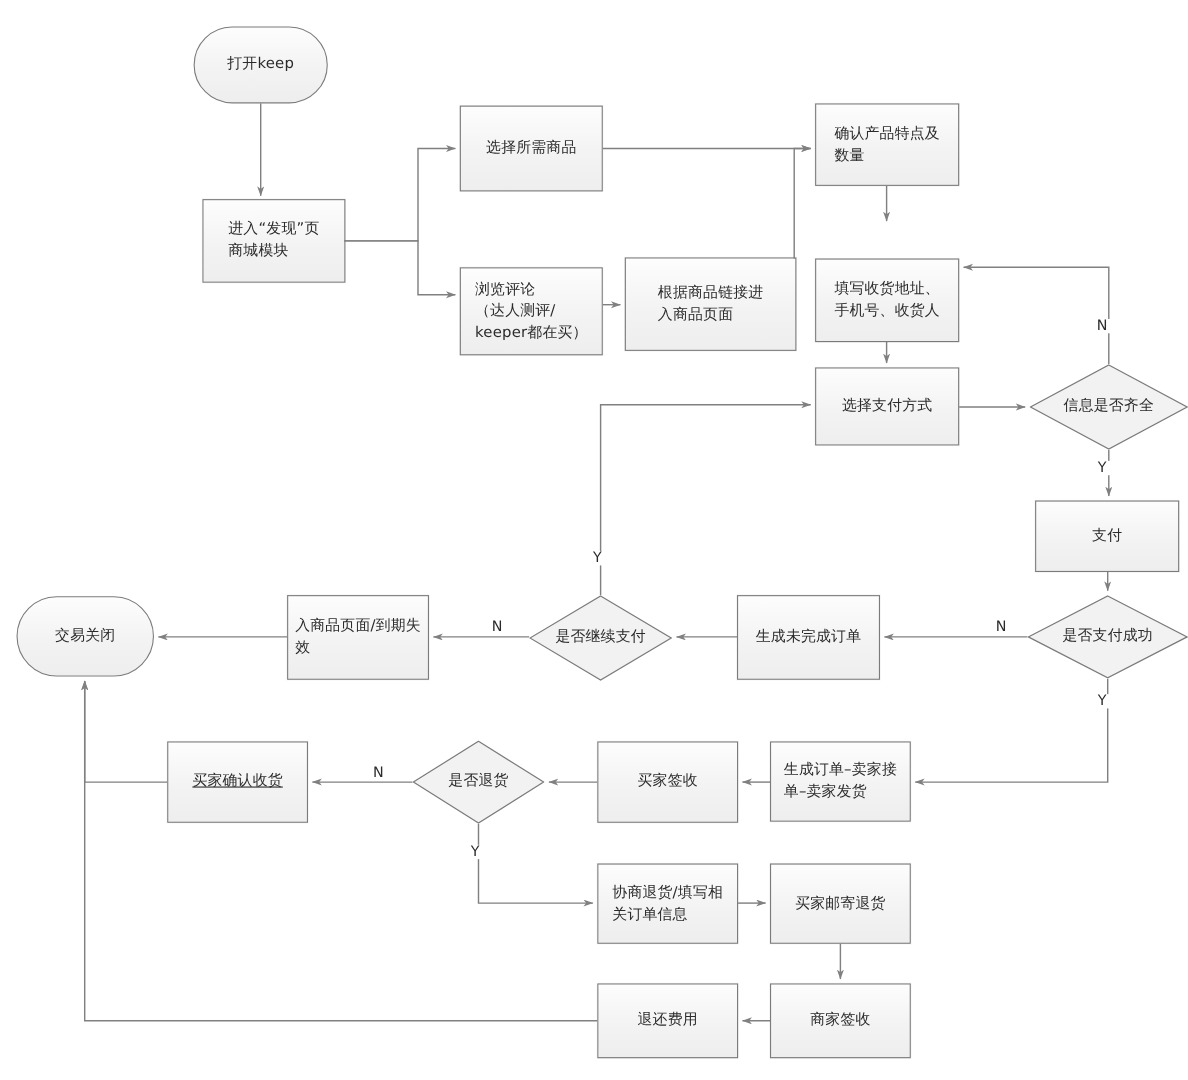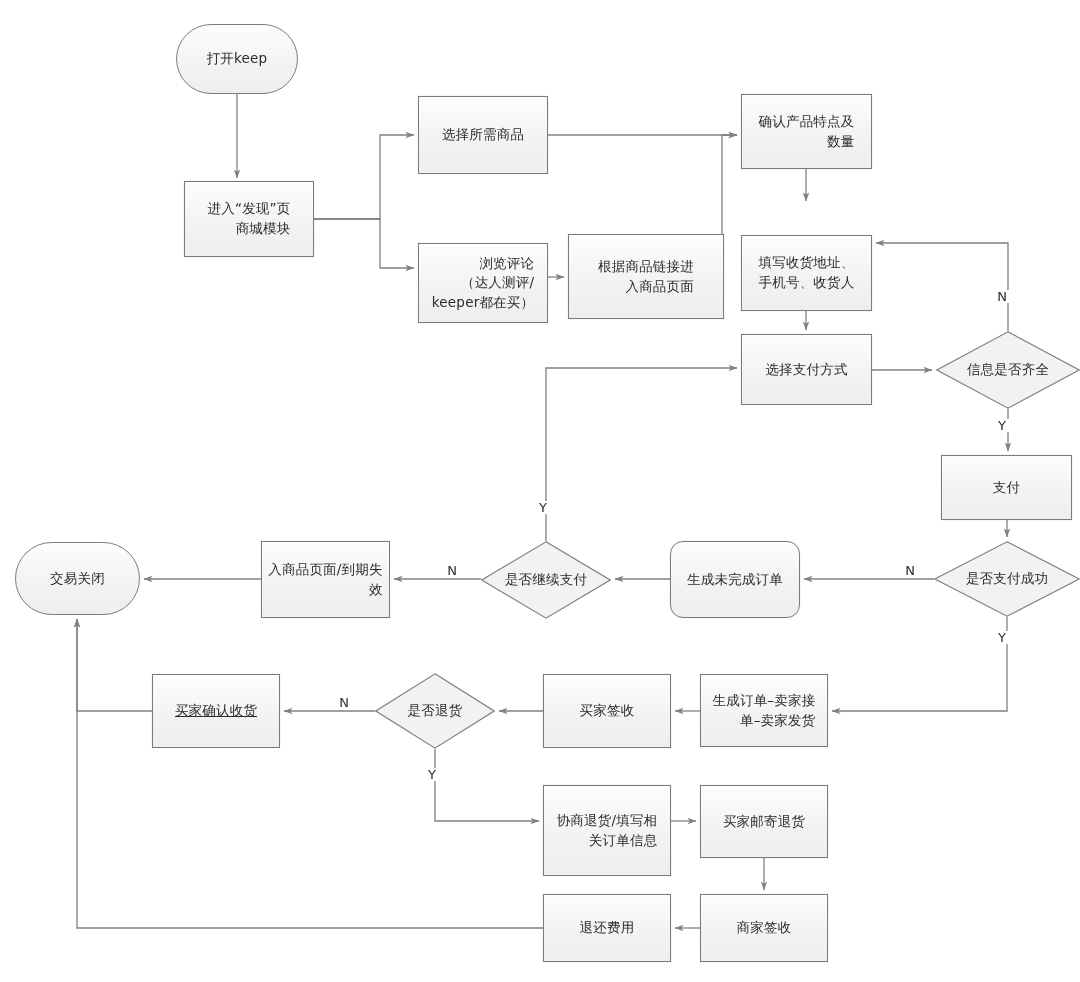--- a/index.html
+++ b/index.html
@@ -25,21 +25,21 @@
     width: 1080px;
     height: 982px;
     pointer-events: none;
   }
   .node {
     position: absolute;
     box-sizing: border-box;
     display: flex;
     align-items: center;
     justify-content: center;
-    text-align: right;
+    text-align: left;
     color: #2b2b2b;
     font-size: 13.5px;
     line-height: 1.45;
     letter-spacing: 0.2px;
   }
   .node.process {
     border: 1px solid #7b7b7b;
     background: linear-gradient(180deg, #fdfdfd 0%, #f3f3f3 55%, #eeeeee 100%);
     box-shadow: 0 0 0 0.5px rgba(120,120,120,0.12);
   }
@@ -186,21 +186,21 @@
       </div>
       <div class="node process" style="left: 941px; top: 455px; width: 131px; height: 65px;">
         <span class="label">支付</span>
       </div>
       <div class="node decision" style="left: 934px; top: 541px; width: 146px; height: 76px;">
         <svg class="diamond-bg" viewBox="0 0 146 76" preserveAspectRatio="none">
           <path d="M73,0.8 L145.2,38 L73,75.2 L0.8,38 Z" fill="#f2f2f2" stroke="#7b7b7b" stroke-width="1.1"></path>
         </svg>
         <span class="label">是否支付成功</span>
       </div>
-      <div class="node process" style="left: 670px; top: 541px; width: 130px; height: 77px; border-radius: 13px;">
+      <div class="node process" style="left: 670px; top: 541px; width: 130px; height: 77px;">
         <span class="label">生成未完成订单</span>
       </div>
       <div class="node decision" style="left: 481px; top: 541px; width: 130px; height: 78px;">
         <svg class="diamond-bg" viewBox="0 0 130 78" preserveAspectRatio="none">
           <path d="M65,0.8 L129.2,39 L65,77.2 L0.8,39 Z" fill="#f2f2f2" stroke="#7b7b7b" stroke-width="1.1"></path>
         </svg>
         <span class="label">是否继续支付</span>
       </div>
       <div class="node process" style="left: 261px; top: 541px; width: 129px; height: 77px;">
         <span class="label">入商品页面/到期失
@@ -218,21 +218,21 @@
       </div>
       <div class="node decision" style="left: 375px; top: 673px; width: 120px; height: 76px;">
         <svg class="diamond-bg" viewBox="0 0 120 76" preserveAspectRatio="none">
           <path d="M60,0.8 L119.2,38 L60,75.2 L0.8,38 Z" fill="#f2f2f2" stroke="#7b7b7b" stroke-width="1.1"></path>
         </svg>
         <span class="label">是否退货</span>
       </div>
       <div class="node process" style="left: 152px; top: 674px; width: 128px; height: 74px; text-decoration: underline;">
         <span class="label">买家确认收货</span>
       </div>
-      <div class="node process" style="left: 543px; top: 785px; width: 128px; height: 91px;">
+      <div class="node process" style="left: 543px; top: 785px; width: 128px; height: 73px;">
         <span class="label">协商退货/填写相
 关订单信息</span>
       </div>
       <div class="node process" style="left: 700px; top: 785px; width: 128px; height: 73px;">
         <span class="label">买家邮寄退货</span>
       </div>
       <div class="node process" style="left: 700px; top: 894px; width: 128px; height: 68px;">
         <span class="label">商家签收</span>
       </div>
       <div class="node process" style="left: 543px; top: 894px; width: 128px; height: 68px;">

